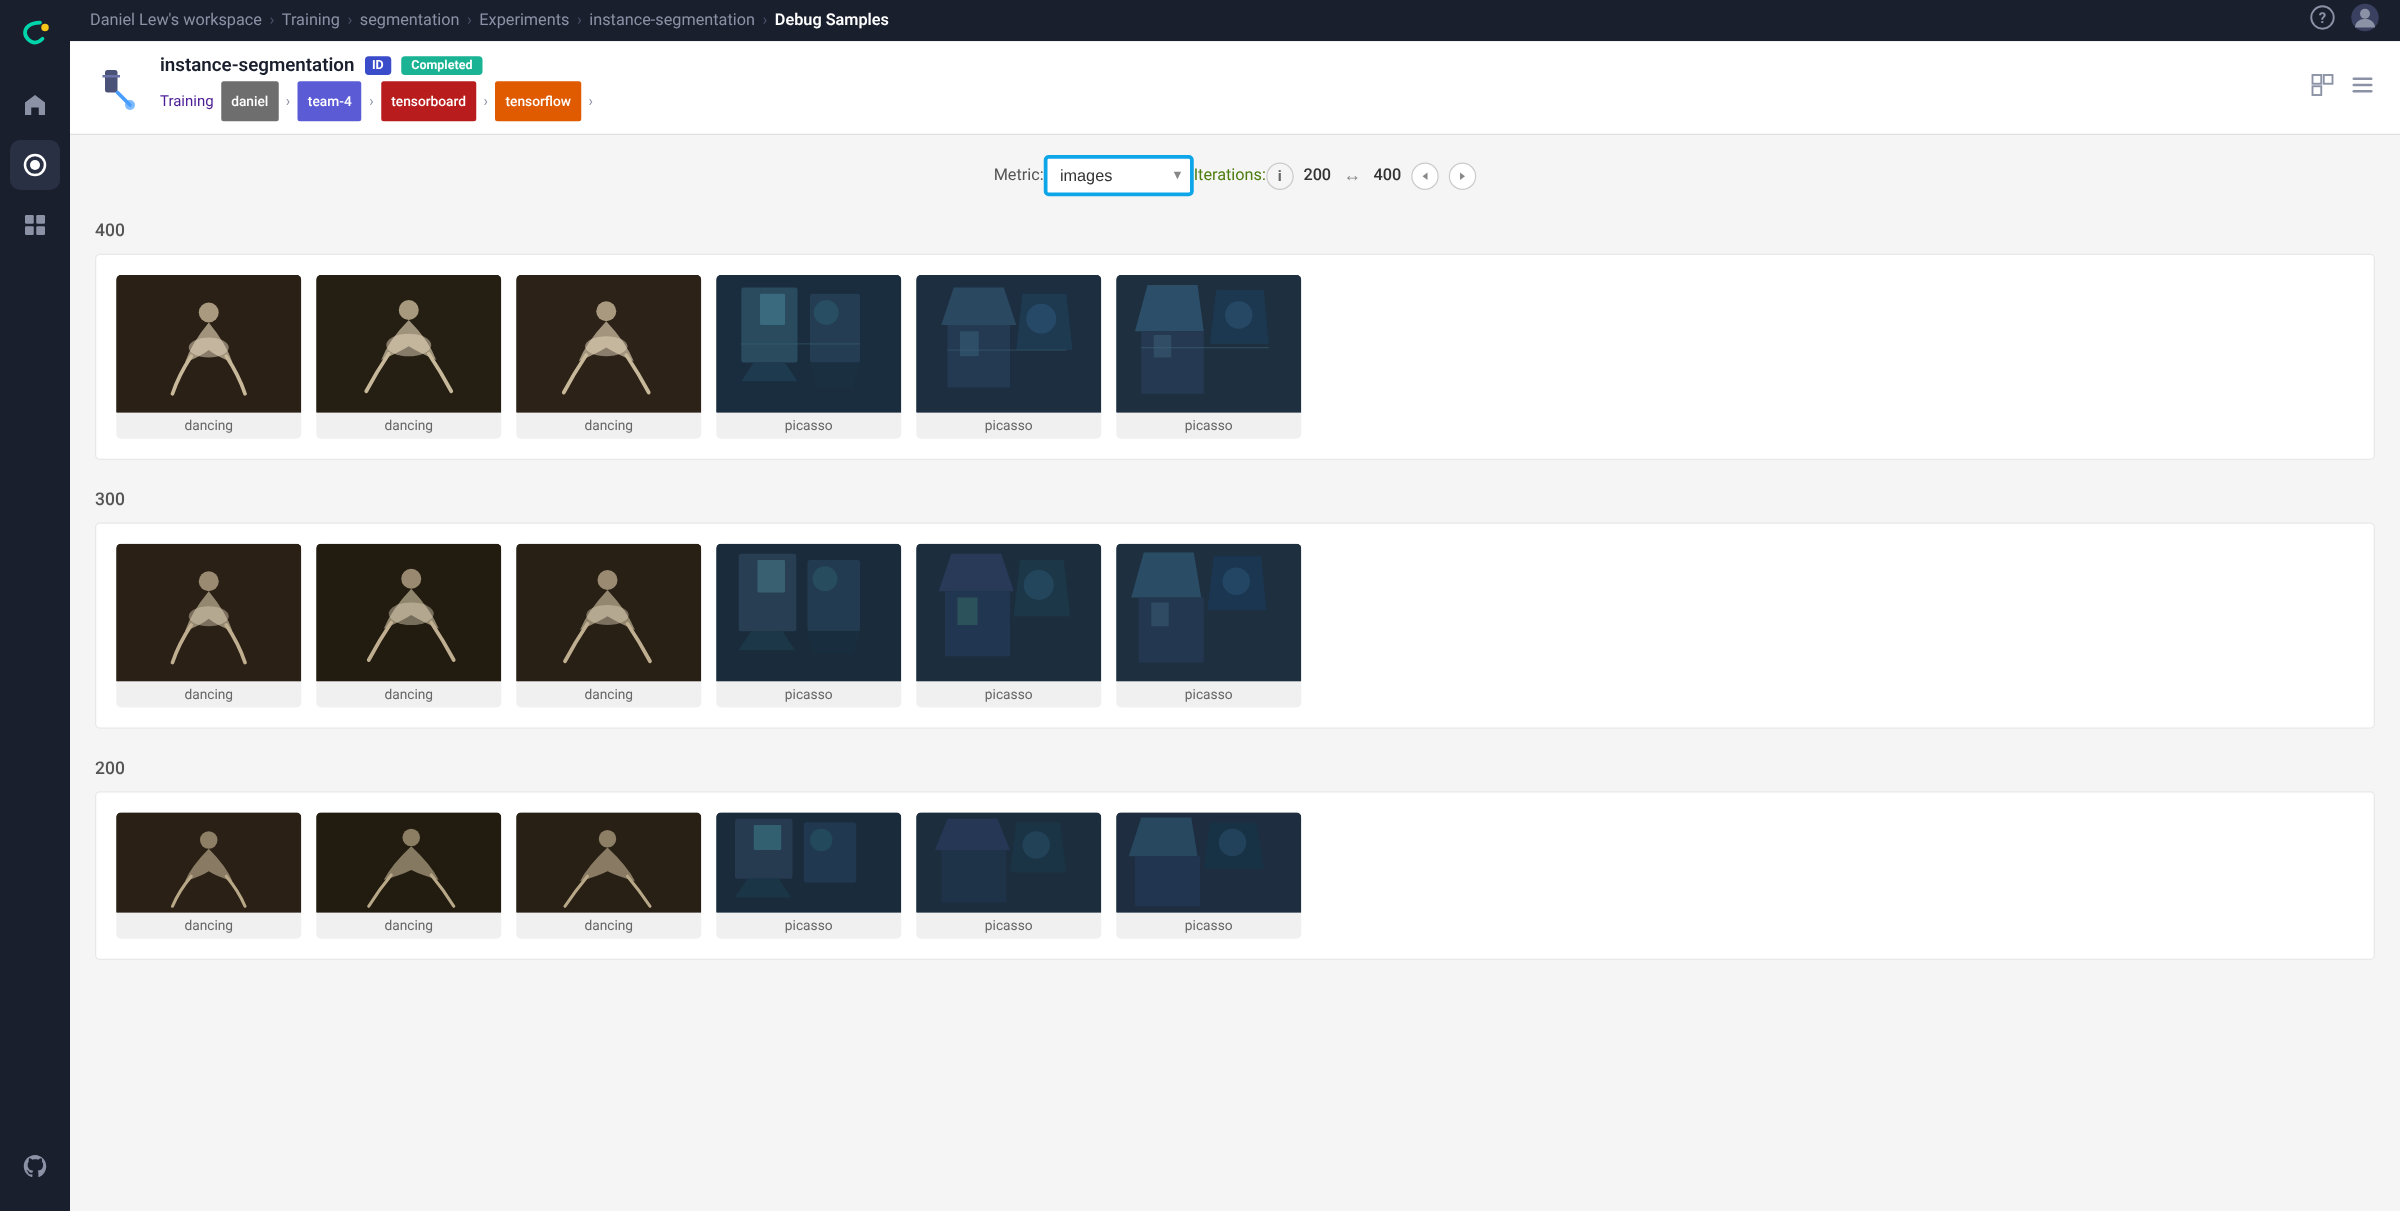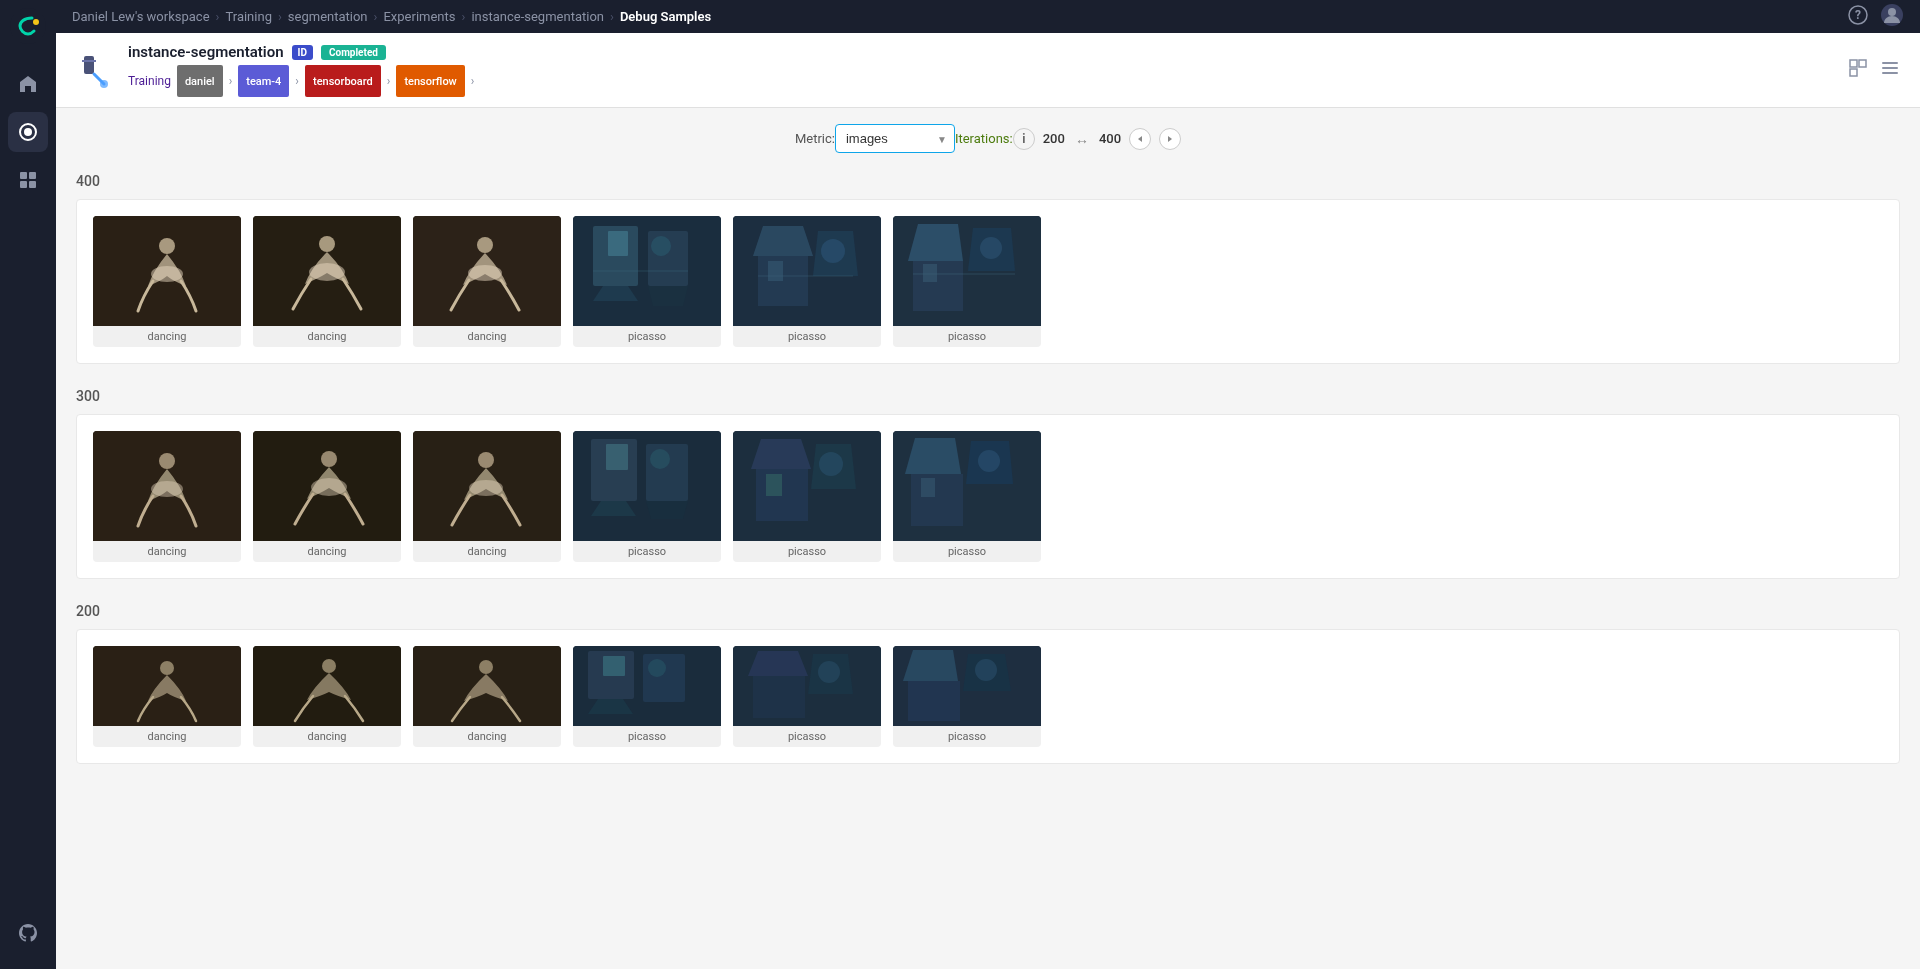--- a/index.html
+++ b/index.html
@@ -48,21 +48,21 @@
     .tab-item.active { color: #3b4cca; border-bottom-color: #3b4cca; }
     .tab-spacer { flex: 1; }
     .tab-refresh { color: #8b92a5; cursor: pointer; font-size: 18px; padding: 8px; }
 
     
     .content { flex: 1; overflow-y: auto; padding: 16px 20px; background: #f5f5f5; }
 
     
     .filter-bar { display: flex; align-items: center; margin-bottom: 20px; justify-content: center; }
     .filter-label { font-size: 13px; color: #555; }
-    .metric-select { border: 1px solid #0ea5e9; border-radius: 4px; padding: 6px 28px 6px 10px; font-size: 13px; color: #333; background: #fff; appearance: none; cursor: pointer; min-width: 120px; }
+    .metric-select { border: 3px solid #0ea5e9; border-radius: 4px; padding: 6px 28px 6px 10px; font-size: 13px; color: #333; background: #fff; appearance: none; cursor: pointer; min-width: 120px; }
     .metric-select-wrapper { position: relative; }
     .metric-select-wrapper::after { content: '▼'; position: absolute; right: 8px; top: 50%; transform: translateY(-50%); font-size: 10px; color: #888; pointer-events: none; }
     .iter-label { font-size: 13px; color: #4d7c0f; text-align: center; }
     .iter-info { display: flex; align-items: center; gap: 8px; }
     .iter-circle { width: 22px; height: 22px; border-radius: 50%; border: 1px solid #ccc; display: flex; align-items: center; justify-content: center; cursor: pointer; color: #666; font-size: 11px; }
     .iter-value { font-size: 13px; color: #333; font-weight: 500; }
     .iter-btn { width: 22px; height: 22px; border-radius: 50%; border: 1px solid #ccc; display: flex; align-items: center; justify-content: center; cursor: pointer; color: #888; font-size: 11px; background: #fff; }
 
     
     .section { margin-bottom: 24px; }

